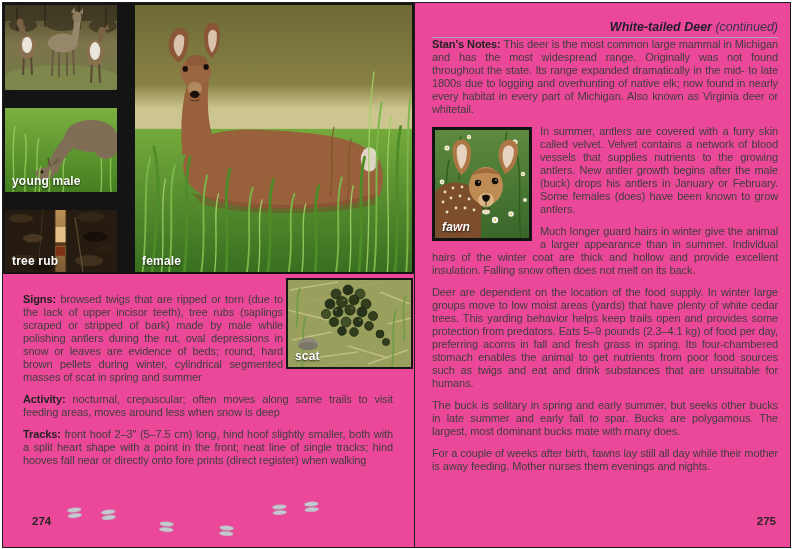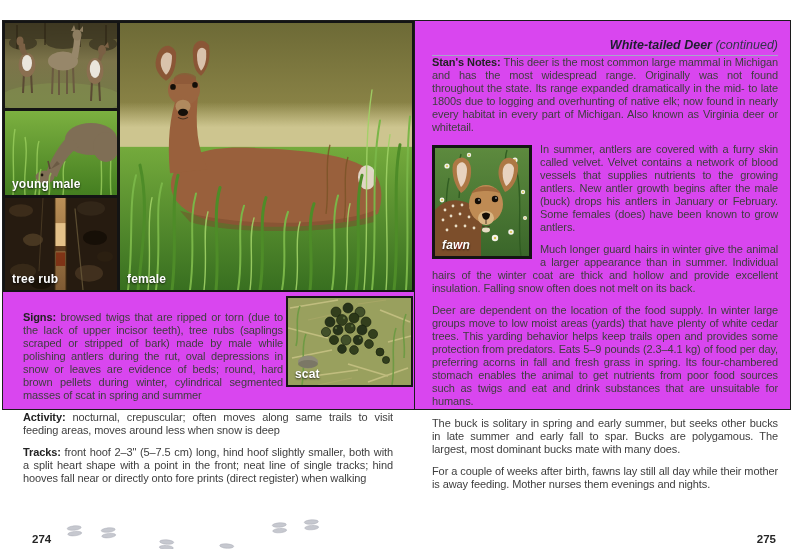--- a/index.html
+++ b/index.html
@@ -1,28 +1,28 @@
 <!DOCTYPE html>
 <html><head>
 <meta charset="utf-8">
 <style>
   html,body{margin:0;padding:0;}
   body{
     width:800px;height:549px;position:relative;background:#ffffff;
     font-family:"Liberation Sans",sans-serif;overflow:hidden;
   }
-  .page{position:absolute;top:20px;height:390px;border:1px solid #1c1c1c;background:#d946ef;box-sizing:border-box;}
+  .page{position:absolute;top:2px;height:546px;border:1px solid #1c1c1c;background:#ec4899;box-sizing:border-box;}
   .page-left{left:2px;width:413px;}
   .page-right{left:414px;width:377px;}
 
   
   .collage{
     position:absolute;left:0;top:0;width:411px;height:271px;
     display:grid;grid-template-columns:112px 1fr;grid-template-rows:85px 84px 1fr;
-    gap:3px;background:#141414;padding:2px;box-sizing:border-box;
+    gap:18px;background:#141414;padding:2px;box-sizing:border-box;
   }
   .ph{position:relative;overflow:hidden;margin:0;padding:0;}
   .ph svg{display:block;width:100%;height:100%;}
   .ph-female{grid-column:2;grid-row:1/4;}
   .plabel{
     position:absolute;left:7px;bottom:5px;color:#ffffff;font-weight:bold;
     font-size:12px;line-height:1;letter-spacing:.2px;
     text-shadow:0 1px 2px rgba(0,0,0,.8);
   }
   .scatph{

